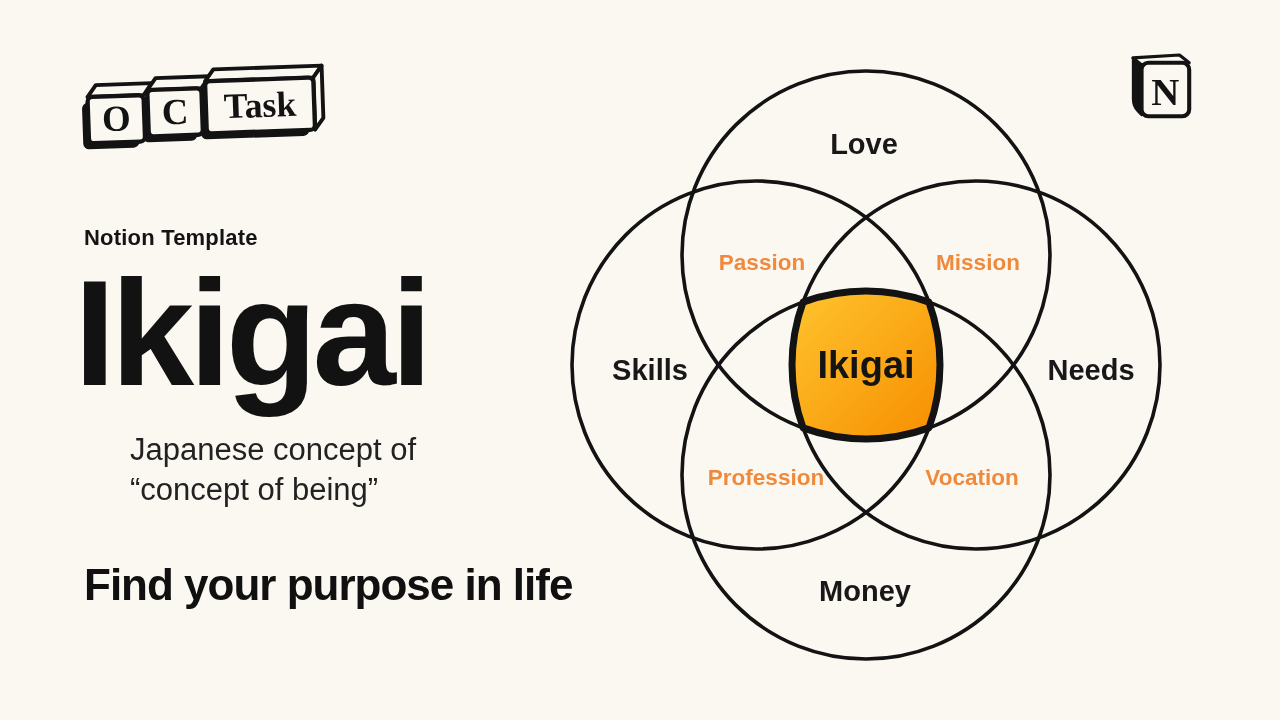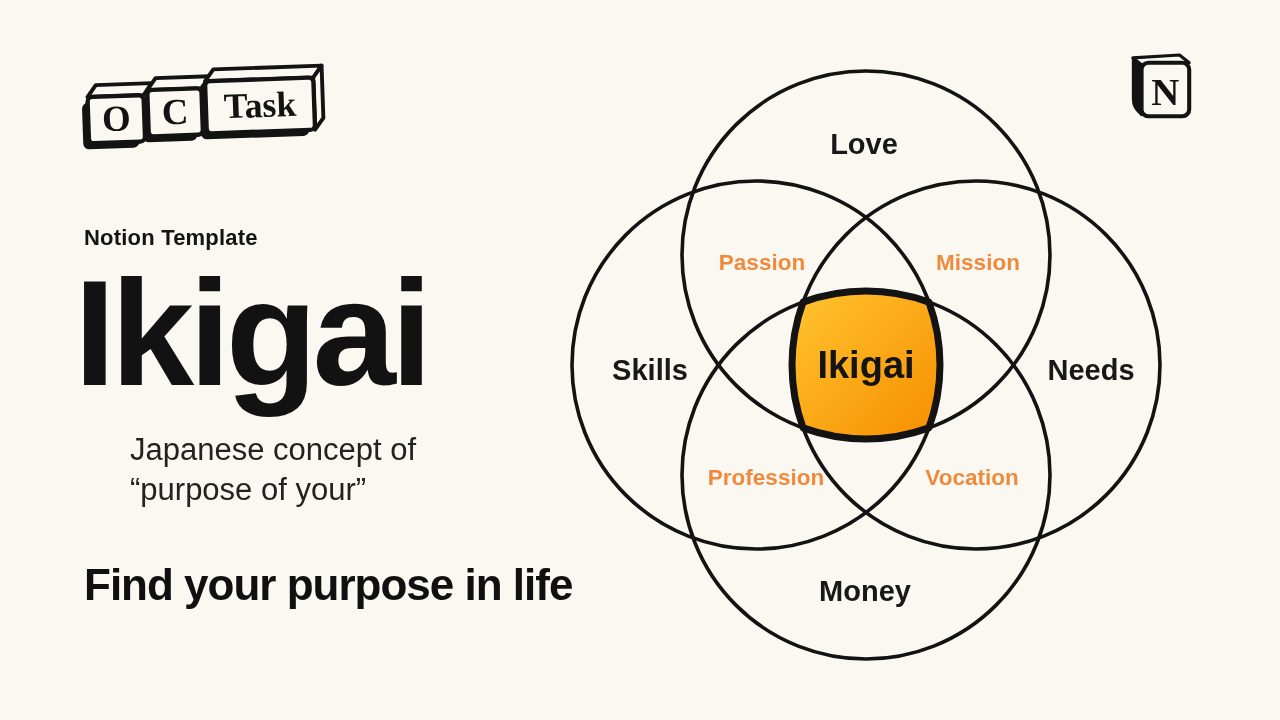--- a/index.html
+++ b/index.html
@@ -57,21 +57,21 @@
     <rect x="18" y="9" width="49" height="55" rx="7" fill="#FBF8F2" stroke="#131313" stroke-width="4.2"></rect>
     <text x="42.5" y="52" font-size="40" text-anchor="middle" class="blockletter">N</text>
   </svg>
 
   <div class="abs kicker">Notion Template</div>
 
   <h1 class="abs title">Ikigai</h1>
 
   <div class="abs subtitle">
     <div>Japanese concept of</div>
-    <div>“purpose of your”</div>
+    <div>“concept of being”</div>
   </div>
 
   <div class="abs tagline">Find your purpose in life</div>
 
   <svg class="abs" style="left:556px;top:55px;" width="620" height="620" viewBox="0 0 620 620">
     <defs>
       <linearGradient id="ikigaiGrad" x1="0" y1="0" x2="1" y2="1">
         <stop offset="0" stop-color="#FFC42E"></stop>
         <stop offset="1" stop-color="#F78E00"></stop>
       </linearGradient>

